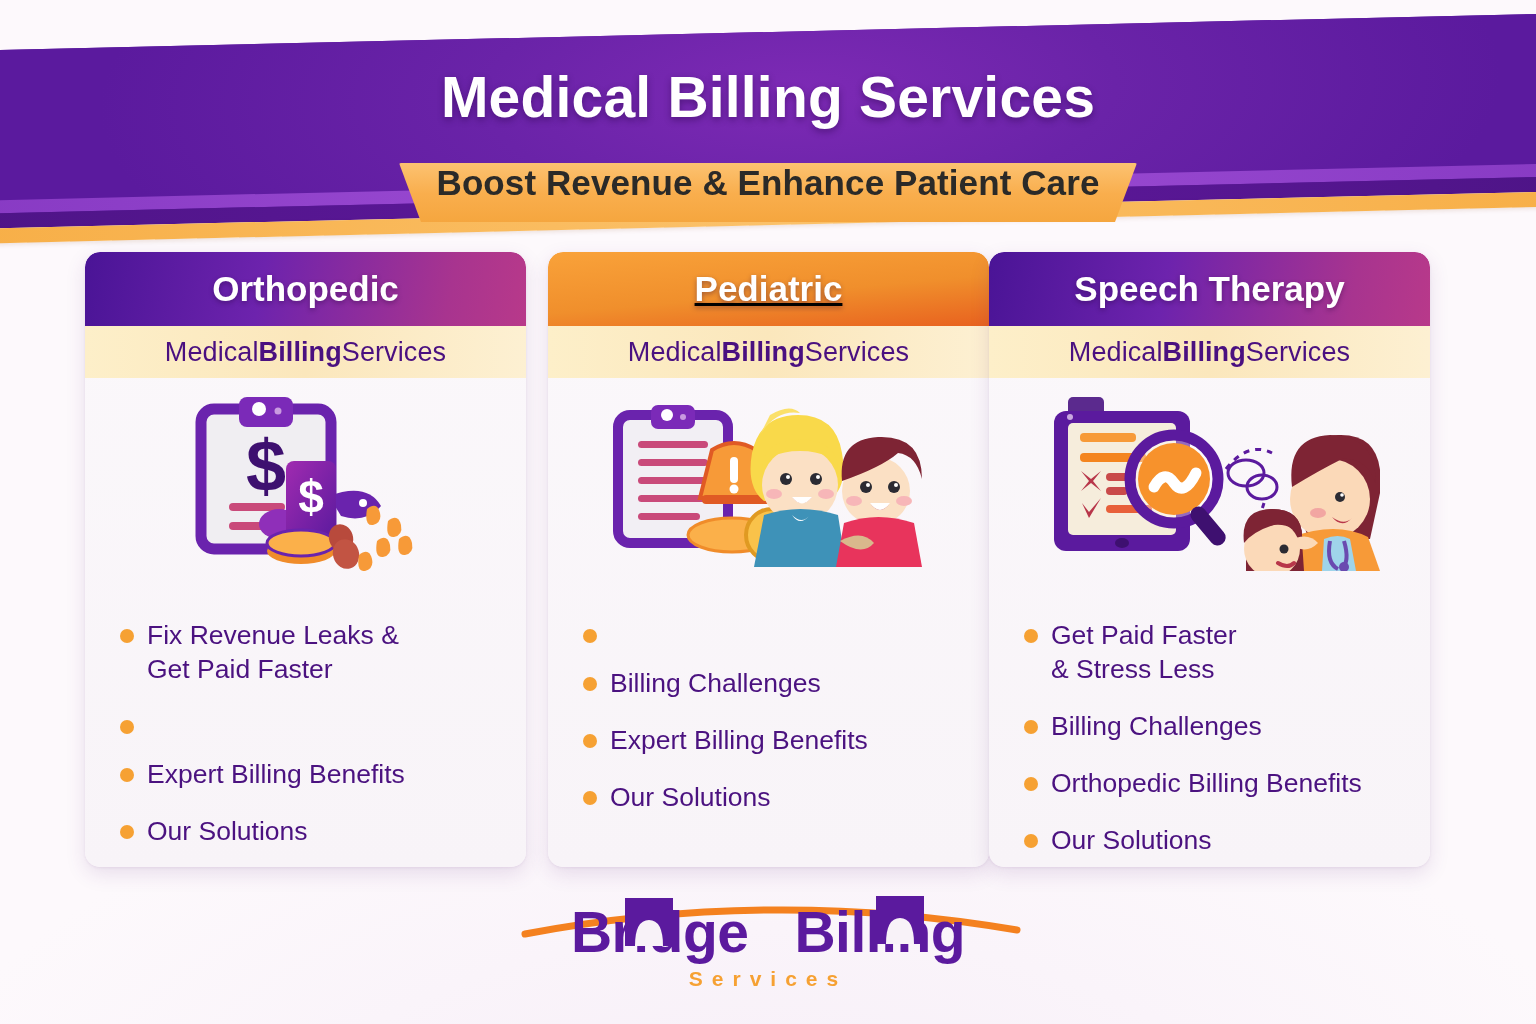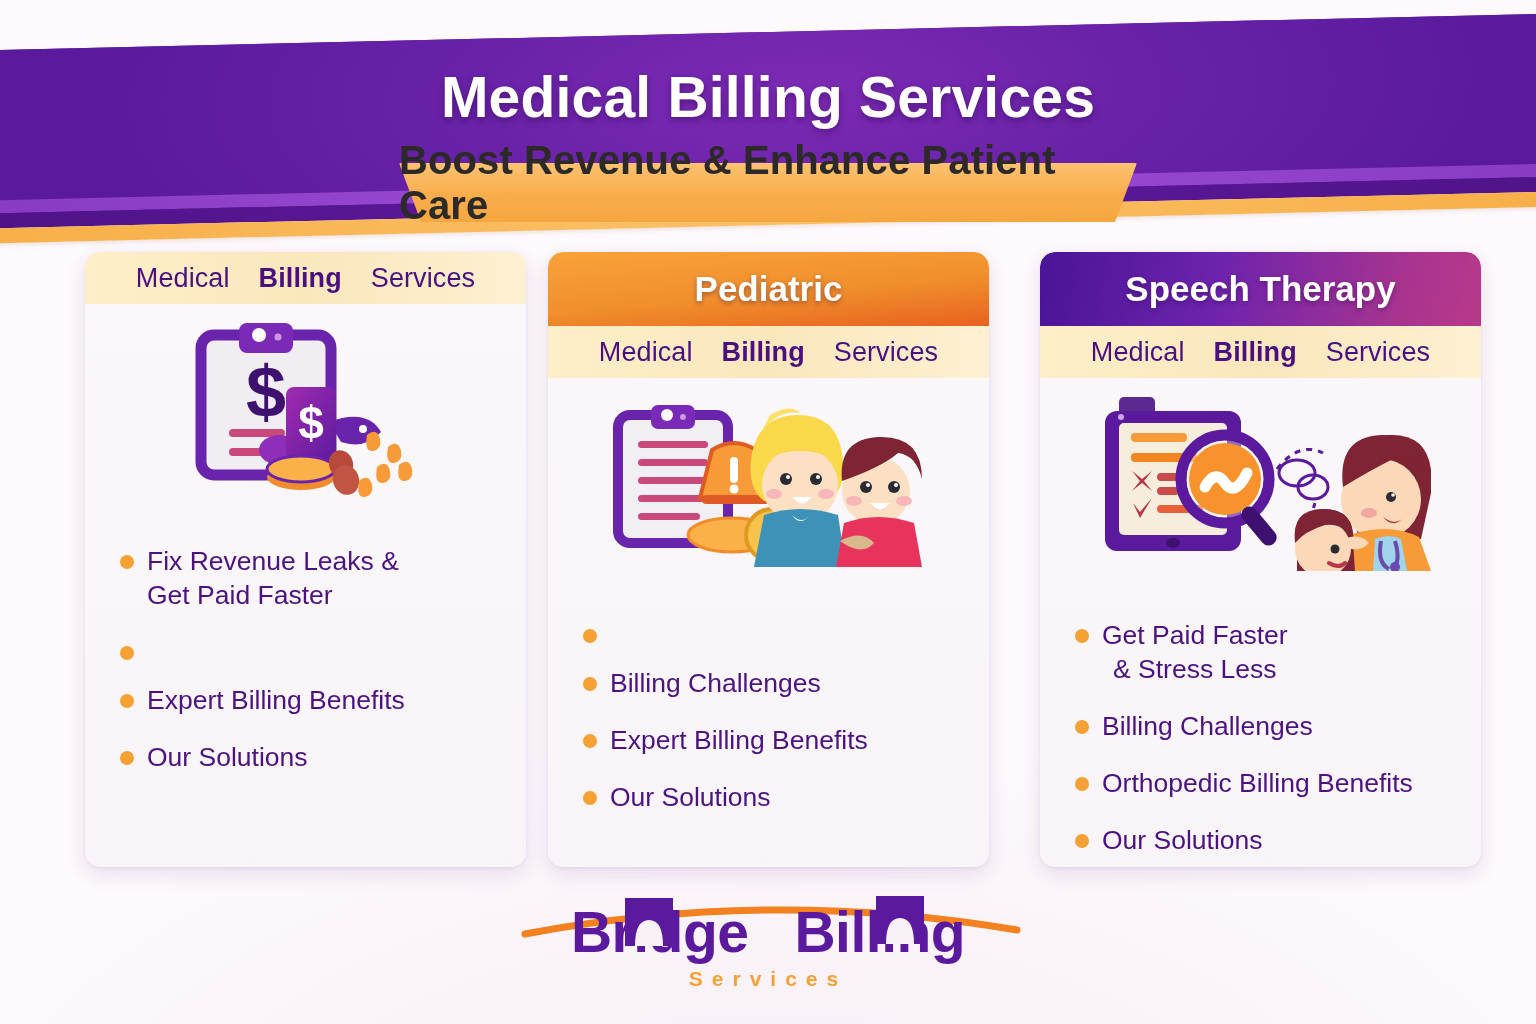--- a/index.html
+++ b/index.html
@@ -55,51 +55,51 @@
   }
   .ribbon-body {
     position:absolute; inset:0;
     background:linear-gradient(180deg,#fcc271 0%,#f9ae4d 52%,#f5a63f 100%);
     clip-path:polygon(0 0, 738px 0, 716px 100%, 22px 100%);
     box-shadow:0 4px 9px rgba(120,60,10,.26);
     border-radius:2px;
   }
   .ribbon-text {
     position:absolute; inset:0; display:flex; align-items:center; justify-content:center;
-    color:#2b2a28; font-size:40px; font-weight:bold; letter-spacing:.1px;
+    color:#2b2a28; font-size:35px; font-weight:bold; letter-spacing:.1px;
     padding-bottom:19px;
   }
 
   
   .cards { position:absolute; top:252px; left:85px; width:1368px; height:615px; }
   .card {
     position:absolute; top:0; width:441px; height:615px;
     background:linear-gradient(180deg,#fbf8fb 0%,#f8f4f8 100%);
     border-radius:15px;
     box-shadow:0 7px 20px rgba(90,40,120,.13), 0 1px 3px rgba(90,40,120,.08);
     overflow:hidden;
   }
   .card.c1 { left:0; }
   .card.c2 { left:463px; top:0; }
-  .card.c3 { left:955px;text-align:center; }
+  .card.c3 { left:904px; }
 
   .card-head {
     height:74px; display:flex; align-items:center; justify-content:center;
     border-radius:15px 15px 0 0;
   }
   .card-head.purple { background:linear-gradient(100deg,#4a1496 0%,#6d23ad 40%,#a8348f 82%,#b8398a 100%); }
-  .card-head.orange { background:linear-gradient(175deg,#f9a23a 0%,#f08f2c 55%,#e8621f 100%); }
+  .card-head.orange { background:linear-gradient(175deg,#f9a23a 0%,#f08f2c 55%,#e8621f 100%);text-decoration:underline; }
   .card-head h2 {
     color:#fff; font-size:35px; font-weight:bold;
     text-shadow:0 2px 5px rgba(40,5,60,.4);
   }
   .card-sub {
     height:52px; display:flex; align-items:center; justify-content:center;
     background:linear-gradient(90deg,#fdefc9 0%,#fbe7bc 50%,#fdf0d2 100%);
-    color:#4a1080; font-size:27px; letter-spacing:.1px;gap:29px;
+    color:#4a1080; font-size:27px; letter-spacing:.1px;
   }
   .card-sub .b { font-weight:bold; }
 
   .art { height:205px; position:relative; }
   .art svg { position:absolute; left:50%; top:50%; transform:translate(-50%,-50%); }
 
   .list { padding:12px 0 0 28px; }
   .li { display:flex; align-items:flex-start; margin-bottom:4px;margin-top:23px; }
   .li .dot {
     width:14px; height:14px; border-radius:50%;
@@ -135,20 +135,23 @@
 
   <div class="ribbon">
     <div class="ribbon-body"></div>
     <div class="ribbon-text">Boost Revenue &amp; Enhance Patient Care</div>
   </div>
 </div>
 
 <div class="cards">
 
   <div class="card c1">
+    <div class="card-head purple">
+      <h2>Orthopedic</h2>
+    </div>
     <div class="card-sub">
       <span>Medical </span>
         <span class="b">Billing</span>
         <span> Services</span>
     </div>
     <div class="art">
       <svg width="250" height="180" viewBox="0 0 250 180">
         <rect x="20" y="18" width="130" height="140" rx="13" fill="#f0eef2" stroke="#6a23ad" stroke-width="11"></rect>
         <rect x="58" y="6" width="54" height="30" rx="8" fill="#7b2ab8"></rect>
         <circle cx="78" cy="18" r="7" fill="#fff"></circle>

